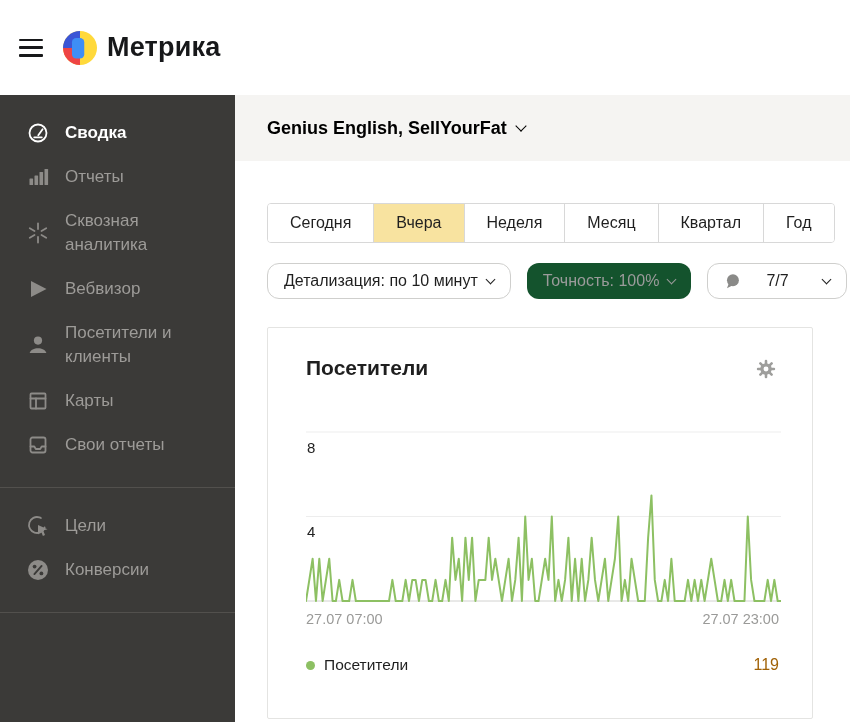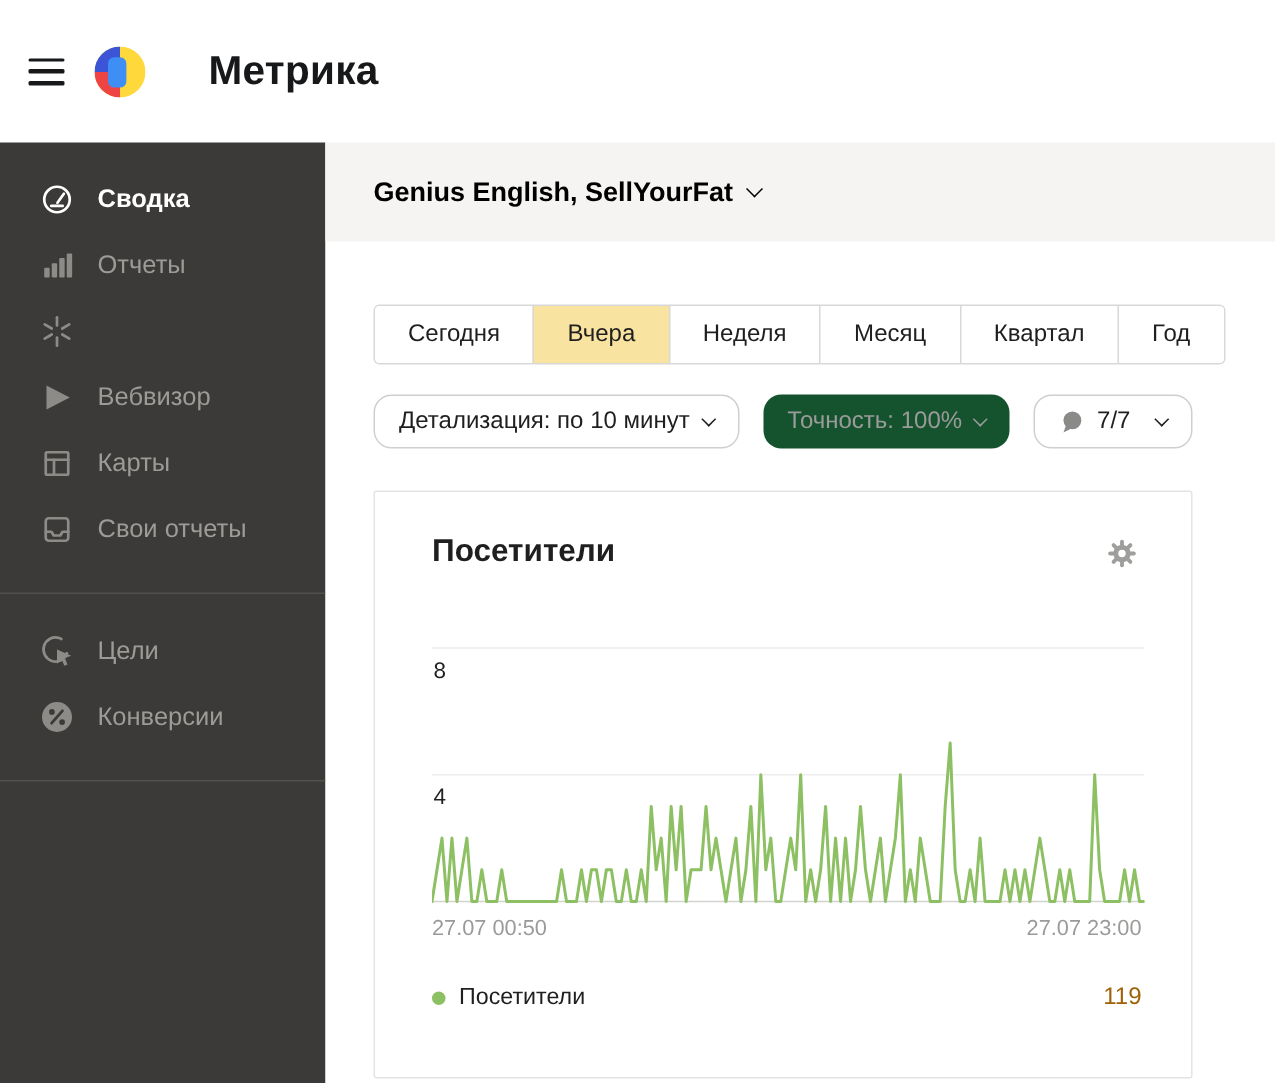--- a/index.html
+++ b/index.html
@@ -7,29 +7,29 @@
   body {
     font-family: "Liberation Sans", "DejaVu Sans", sans-serif;
     background: #ffffff; color: #1f1f1f;
   }
   .app { width: 850px; height: 722px; display: flex; flex-direction: column; }
 
   
   .topbar { height: 95px; background: #fff; display: flex; align-items: center; flex: none; }
   .burger { width: 24px; height: 18px; margin-left: 19px; display: flex; flex-direction: column; justify-content: space-between; cursor: pointer; }
   .burger span { display: block; height: 2.6px; background: #17181a; border-radius: 1px; }
-  .logo { display: flex; align-items: center; margin-left: 20px; cursor: pointer; gap: 32px; }
+  .logo { display: flex; align-items: center; margin-left: 20px; cursor: pointer; }
   .logo svg { width: 34px; height: 34px; display: block; }
   .logo-text { font-size: 27px; font-weight: 700; color: #17181a; margin-left: 10px; letter-spacing: .2px; }
 
   
   .body-row { flex: 1; display: flex; min-height: 0; }
 
   
-  .sidebar { width: 217px; flex: none; background: #3b3a38; display: flex; flex-direction: column; }
+  .sidebar { width: 235px; flex: none; background: #3b3a38; display: flex; flex-direction: column; }
   .side-section { padding: 16px 0 20px 0; }
   .side-section + .side-section { border-top: 1px solid #52504d; }
   .side-rest { flex: 1; border-top: 1px solid #52504d; }
   .side-item { display: flex; align-items: center; gap: 15px; padding: 10px 12px 10px 26px; cursor: pointer; color: #9d9b98; }
   .side-item .s-icon { width: 24px; height: 24px; flex: none; }
   .side-item .s-icon svg { width: 24px; height: 24px; display: block; }
   .side-item .s-label { font-size: 17px; line-height: 24px; max-width: 112px; }
   .side-item.active { color: #ffffff; }
   .side-item.active .s-label { font-weight: 700; }
   .ic-stroke { stroke: #8d8b88; fill: none; stroke-width: 1.8; stroke-linecap: round; stroke-linejoin: round; }
@@ -48,21 +48,21 @@
   .tab { height: 38px; padding: 0 22px; background: #fff; border: none; border-left: 1px solid #d8d8d8; font-size: 16px; font-family: inherit; color: #1f1f1f; cursor: pointer; display: flex; align-items: center; }
   .tab:first-child { border-left: none; text-align: center; }
   .tab.selected { background: #f8e3a0; }
 
   
   .filters { display: flex; gap: 16px; margin-top: 20px; align-items: center; }
   .fbtn { height: 36px; border-radius: 12px; font-size: 16px; font-family: inherit; display: flex; align-items: center; padding: 0 16px; cursor: pointer; }
   .fbtn .chev { width: 7px; height: 7px; margin-left: 9px; margin-top: -3px; }
   .fbtn-outline { background: #fff; border: 1px solid #cfcfcd; color: #1f1f1f; }
   .fbtn-muted { background: #14532d; border: none; color: #9b9b9b; }
-  .fbtn-comments { background: #fff; border: 1px solid #cfcfcd; color: #1f1f1f; gap: 8px; justify-content: center; }
+  .fbtn-comments { background: #fff; border: 1px solid #cfcfcd; color: #1f1f1f; gap: 25px; justify-content: center; }
   .bubble-icon svg { width: 17px; height: 17px; display: block; }
 
   
   .card { width: 546px; height: 392px; margin-top: 28px; border: 1px solid #e4e4e2; border-radius: 2px; background: #fff; position: relative; }
   .card-head { display: flex; justify-content: space-between; align-items: flex-start; padding: 28px 33px 0 38px; }
   .card-title { font-size: 21px; color: #1f1f1f; }
   .gear-btn { width: 24px; height: 24px; cursor: pointer; margin-top: 2px; }
   .gear-btn svg { width: 22px; height: 22px; display: block; }
 
   .chart-wrap { position: relative; margin: 48px 33px 0 38px; height: 172px; }
@@ -136,31 +136,41 @@
               <g class="ic-stroke" stroke-width="2.2">
                 <line x1="12" y1="2.5" x2="12" y2="8"></line>
                 <line x1="12" y1="16" x2="12" y2="21.5"></line>
                 <line x1="3.8" y1="7.3" x2="8.5" y2="10"></line>
                 <line x1="15.5" y1="14" x2="20.2" y2="16.7"></line>
                 <line x1="3.8" y1="16.7" x2="8.5" y2="14"></line>
                 <line x1="15.5" y1="10" x2="20.2" y2="7.3"></line>
               </g>
             </svg>
           </span>
+          <span class="s-label">Сквозная аналитика</span>
         </div>
 
         <div class="side-item">
           <span class="s-icon">
             <svg viewBox="0 0 24 24">
                 <polygon class="ic-fill" points="5,4 20.5,12 5,20"></polygon>
               </svg>
           </span>
           <span class="s-label">Вебвизор</span>
         </div>
 
+        <div class="side-item">
+          <span class="s-icon">
+            <svg viewBox="0 0 24 24">
+              <circle class="ic-fill" cx="12" cy="7.6" r="4.1"></circle>
+              <path class="ic-fill" d="M3.6,20 C5.4,13.6 18.6,13.6 20.4,20 Z"></path>
+            </svg>
+          </span>
+          <span class="s-label">Посетители и клиенты</span>
+        </div>
 
         <div class="side-item">
           <span class="s-icon">
             <svg viewBox="0 0 24 24">
               <rect class="ic-stroke" x="4.5" y="4.5" width="15" height="15" rx="1"></rect>
               <line class="ic-stroke" x1="4.5" y1="9.5" x2="19.5" y2="9.5"></line>
               <line class="ic-stroke" x1="10" y1="9.5" x2="10" y2="19.5"></line>
             </svg>
           </span>
           <span class="s-label">Карты</span>
@@ -270,21 +280,21 @@
               <line x1="0" y1="0" x2="475" y2="0" stroke="#ededed" stroke-width="1"></line>
               <line x1="0" y1="84.5" x2="475" y2="84.5" stroke="#ededed" stroke-width="1"></line>
               <line x1="0" y1="169" x2="475" y2="169" stroke="#d2d2d0" stroke-width="1"></line>
               <polyline id="series-line" fill="none" stroke-width="2" stroke-linejoin="round" stroke-linecap="round" points="0.00,169.00 3.32,147.88 6.64,126.75 9.97,169.00 13.29,126.75 16.61,169.00 19.93,147.88 23.25,126.75 26.57,169.00 29.90,169.00 33.22,147.88 36.54,169.00 39.86,169.00 43.18,169.00 46.50,147.88 49.83,169.00 53.15,169.00 56.47,169.00 59.79,169.00 63.11,169.00 66.43,169.00 69.76,169.00 73.08,169.00 76.40,169.00 79.72,169.00 83.04,169.00 86.36,147.88 89.69,169.00 93.01,169.00 96.33,169.00 99.65,147.88 102.97,169.00 106.29,147.88 109.62,147.88 112.94,169.00 116.26,147.88 119.58,147.88 122.90,169.00 126.22,169.00 129.55,147.88 132.87,169.00 136.19,169.00 139.51,147.88 142.83,169.00 146.15,105.63 149.48,147.88 152.80,126.75 156.12,169.00 159.44,105.63 162.76,147.88 166.08,105.63 169.41,169.00 172.73,147.88 176.05,147.88 179.37,147.88 182.69,105.63 186.01,147.88 189.34,126.75 192.66,147.88 195.98,169.00 199.30,147.88 202.62,126.75 205.94,169.00 209.27,147.88 212.59,105.63 215.91,169.00 219.23,84.50 222.55,147.88 225.87,126.75 229.20,169.00 232.52,169.00 235.84,147.88 239.16,126.75 242.48,147.88 245.80,84.50 249.13,169.00 252.45,147.88 255.77,169.00 259.09,147.88 262.41,105.63 265.73,169.00 269.06,126.75 272.38,169.00 275.70,126.75 279.02,169.00 282.34,147.88 285.66,105.63 288.99,147.88 292.31,169.00 295.63,147.88 298.95,126.75 302.27,169.00 305.59,147.88 308.92,126.75 312.24,84.50 315.56,169.00 318.88,147.88 322.20,169.00 325.52,126.75 328.85,147.88 332.17,169.00 335.49,169.00 338.81,169.00 342.13,105.63 345.45,63.38 348.78,147.88 352.10,169.00 355.42,169.00 358.74,147.88 362.06,169.00 365.38,126.75 368.71,169.00 372.03,169.00 375.35,169.00 378.67,169.00 381.99,147.88 385.31,169.00 388.64,147.88 391.96,169.00 395.28,147.88 398.60,169.00 401.92,147.88 405.24,126.75 408.57,147.88 411.89,169.00 415.21,169.00 418.53,147.88 421.85,169.00 425.17,147.88 428.50,169.00 431.82,169.00 435.14,169.00 438.46,169.00 441.78,84.50 445.10,147.88 448.43,169.00 451.75,169.00 455.07,169.00 458.39,169.00 461.71,147.88 465.03,169.00 468.36,147.88 471.68,169.00 475.00,169.00" stroke="#8dc063"></polyline>
             </svg>
             <span class="ytick ytick-8">8</span>
             <span class="ytick ytick-4">4</span>
           </div>
 
           <div class="xlabels">
-            <span>27.07 00:50</span>
+            <span>27.07 07:00</span>
             <span>27.07 23:00</span>
           </div>
 
           <div class="legend">
             <span class="legend-dot" style="background: rgb(141, 192, 99);"></span>
             <span class="legend-label">Посетители</span>
             <span class="legend-value">119</span>
           </div>
         </section>
 

